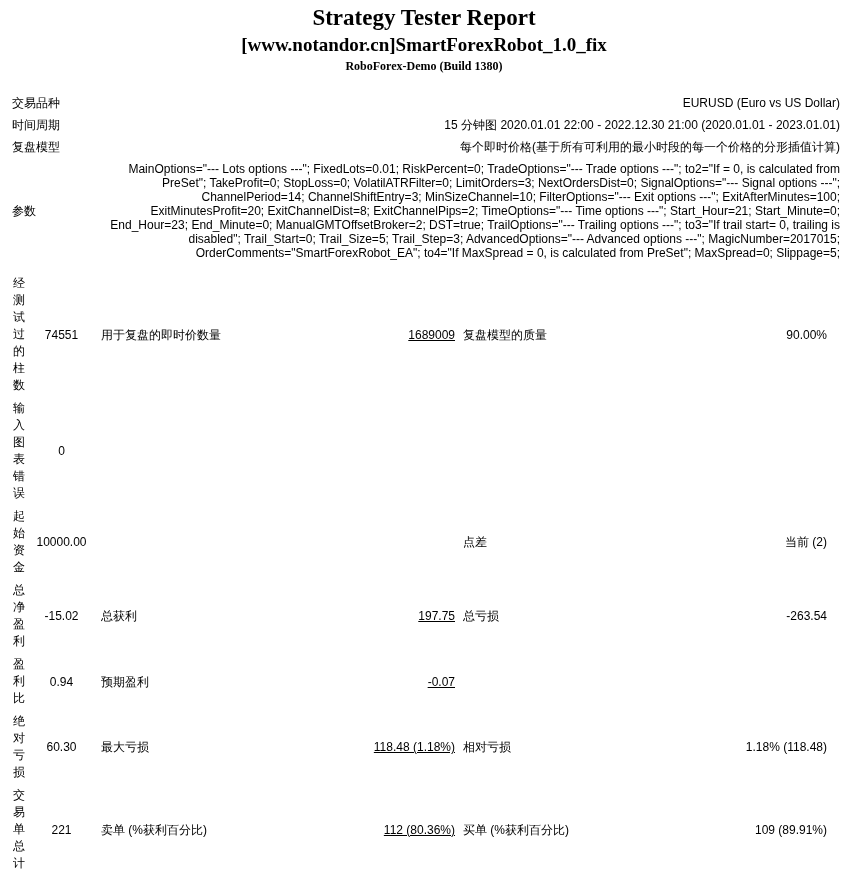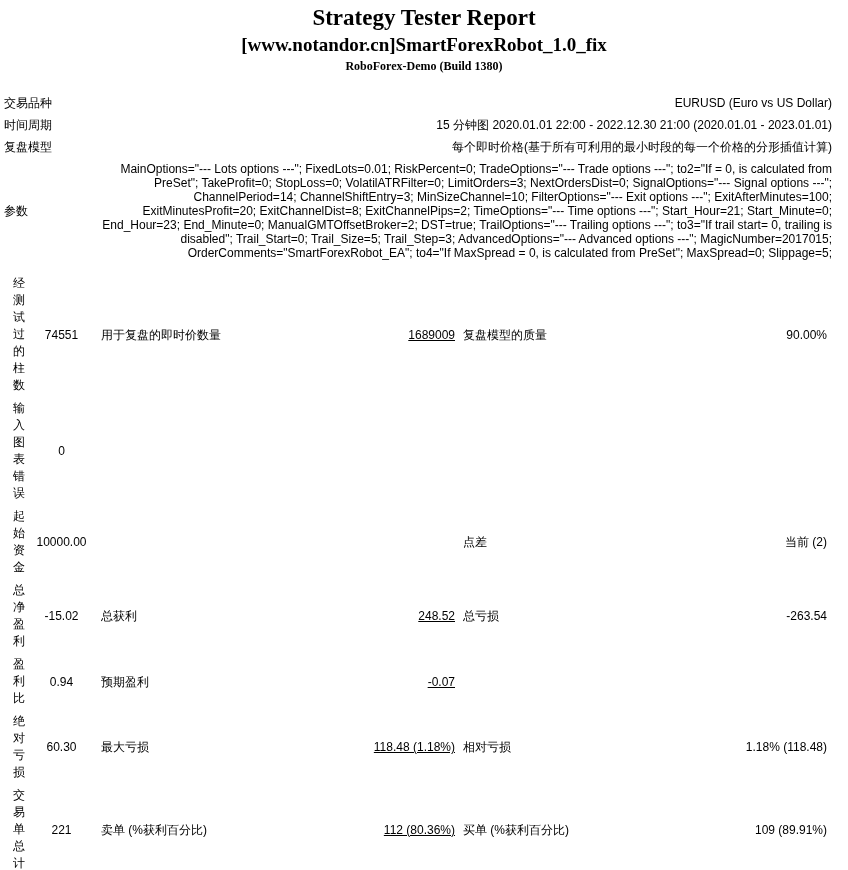--- a/index.html
+++ b/index.html
@@ -20,21 +20,21 @@
   }
   .title-main   { font-size: 23px; line-height: 28px; }
   .title-sub    { font-size: 19px; line-height: 26px; }
   .title-server { font-size: 12px; line-height: 16px; }
 
   
   .info-table {
     border-collapse: collapse;
     table-layout: fixed;
     width: 828px;
-    margin: 18px 0 0 4px;
+    margin: 18px 0 0 12px;
   }
   .info-table td {
     vertical-align: middle;
     padding: 4px 0;
     line-height: 14px;
   }
   .info-label { width: 89px; }
   .info-value { width: 739px; text-align: right; }
 
   
@@ -122,21 +122,21 @@
     <td class="c2">10000.00</td>
     <td class="c3"></td>
     <td class="c4"></td>
     <td class="c5">点差</td>
     <td class="c6">当前 (2)</td>
   </tr>
   <tr>
     <td class="c1">总净盈利</td>
     <td class="c2">-15.02</td>
     <td class="c3">总获利</td>
-    <td class="c4">248.52</td>
+    <td class="c4">197.75</td>
     <td class="c5">总亏损</td>
     <td class="c6">-263.54</td>
   </tr>
   <tr>
     <td class="c1">盈利比</td>
     <td class="c2">0.94</td>
     <td class="c3">预期盈利</td>
     <td class="c4">-0.07</td>
     <td class="c5"></td>
     <td class="c6"></td>

